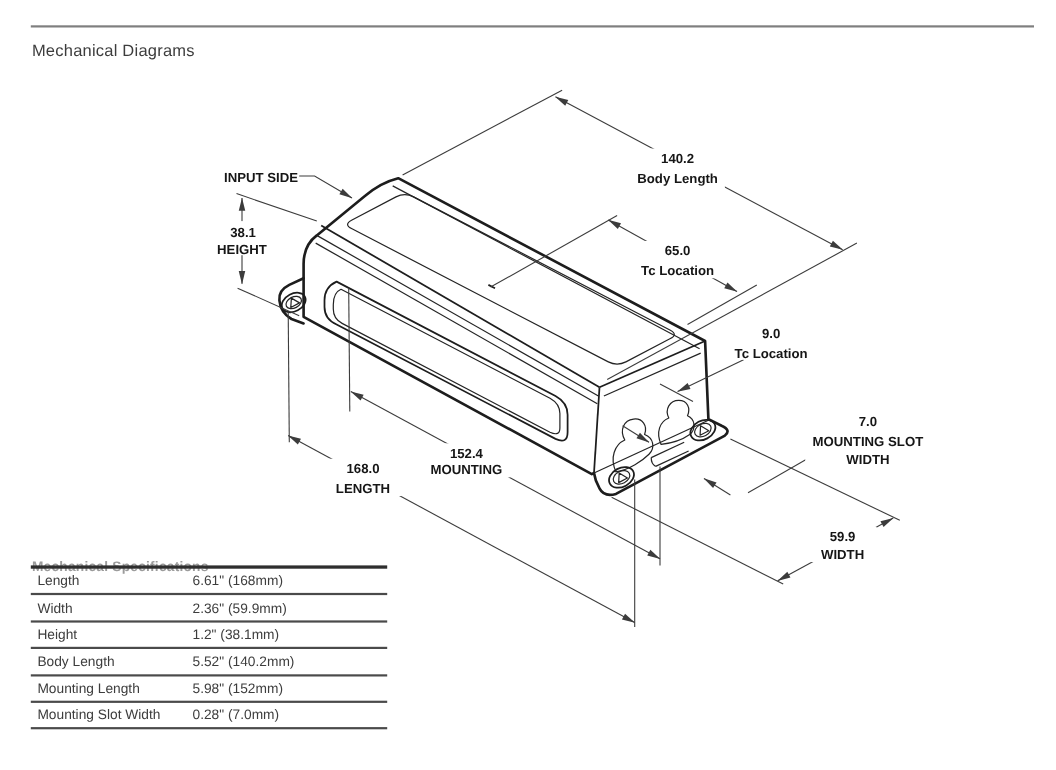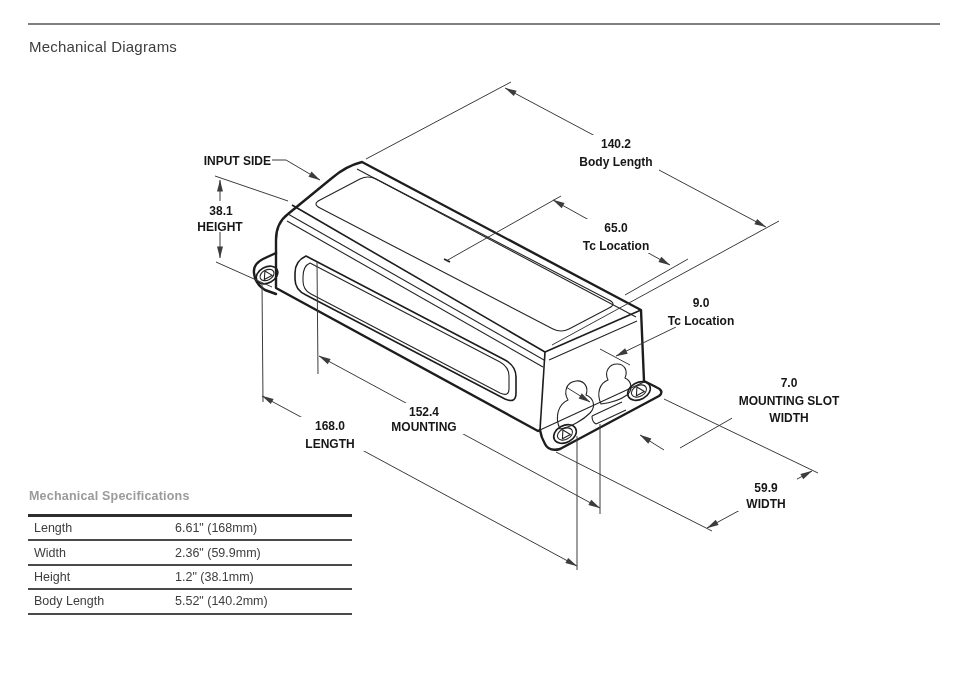--- a/index.html
+++ b/index.html
@@ -1,19 +1,19 @@
 <!DOCTYPE html>
 <html><head>
 <meta charset="utf-8">
 <style>
   html,body{margin:0;padding:0;background:#ffffff;}
   body{width:960px;height:700px;position:relative;font-family:"Liberation Sans",sans-serif;overflow:hidden;}
   .top-rule{position:absolute;left:28px;top:23px;width:912px;height:2px;background:#7f7f7f;}
   .page-title{position:absolute;left:29px;top:38px;font-size:15px;font-weight:normal;color:#3d3d3d;letter-spacing:.2px;}
-  .spec-heading{position:absolute;left:29px;top:489px;font-size:12.5px;font-weight:bold;color:#9b9b9b;letter-spacing:.2px;}
+  .spec-heading{position:absolute;left:29px;top:508px;font-size:12.5px;font-weight:bold;color:#9b9b9b;letter-spacing:.2px;}
   .spec-table{position:absolute;left:28px;top:514px;width:324px;border-top:3px solid #2e2e2e;}
   .spec-row{height:22.4px;border-bottom:2px solid #4a4a4a;display:flex;align-items:center;font-size:12.5px;color:#3d3d3d;}
   .spec-label{width:141px;padding-left:6px;}
   .spec-value{flex:1;}
   svg{position:absolute;left:0;top:0;}
   .dim-text{font-size:12px;font-weight:bold;fill:#161616;}
   .dimline{stroke:#3c3c3c;stroke-width:1;fill:none;}
   .bx-thick{stroke:#1d1d1d;stroke-width:2.4;fill:none;stroke-linejoin:round;stroke-linecap:round;}
   .bx-med{stroke:#1d1d1d;stroke-width:1.6;fill:none;stroke-linejoin:round;}
   .bx-thin{stroke:#242424;stroke-width:1.1;fill:none;stroke-linejoin:round;}
@@ -178,13 +178,21 @@
     <div class="spec-value">2.36" (59.9mm)</div>
   </div>
   <div class="spec-row">
     <div class="spec-label">Height</div>
     <div class="spec-value">1.2" (38.1mm)</div>
   </div>
   <div class="spec-row">
     <div class="spec-label">Body Length</div>
     <div class="spec-value">5.52" (140.2mm)</div>
   </div>
+  <div class="spec-row">
+    <div class="spec-label">Mounting Length</div>
+    <div class="spec-value">5.98" (152mm)</div>
+  </div>
+  <div class="spec-row">
+    <div class="spec-label">Mounting Slot Width</div>
+    <div class="spec-value">0.28" (7.0mm)</div>
+  </div>
 </div>
 
 </body></html>

